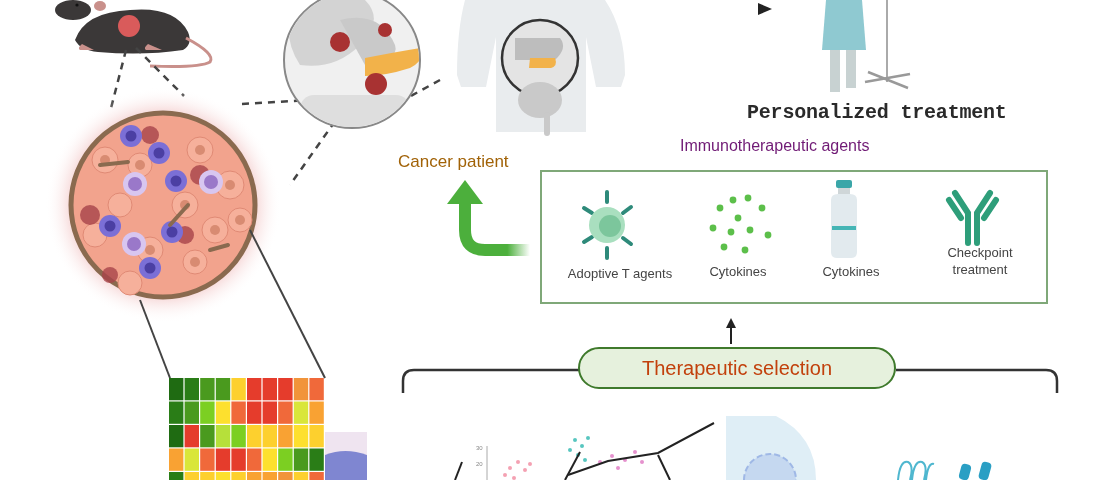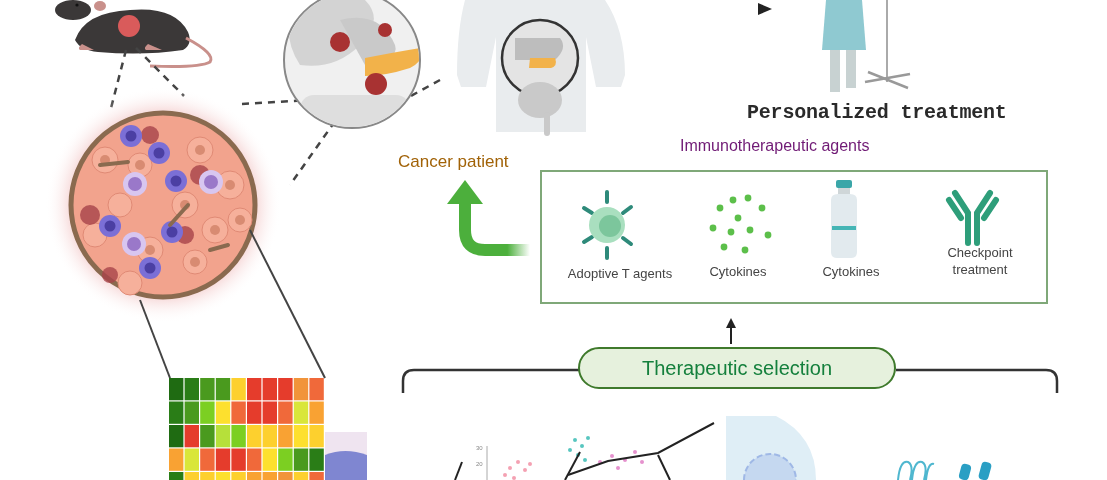--- a/index.html
+++ b/index.html
@@ -6,21 +6,21 @@
   body{width:1107px;height:480px;position:relative;overflow:hidden;font-family:"Liberation Sans",sans-serif;}
   .abs{position:absolute;}
   .txt{font-family:"Liberation Sans",sans-serif;color:#2b2b2b;white-space:nowrap;}
   #canvas{position:absolute;left:0;top:0;}
   .label-patient{left:398px;top:152px;font-size:17px;color:#a16207;}
   .label-personal{left:747px;top:101px;font-size:20px;font-weight:bold;color:#2a2a2a;letter-spacing:-0.2px;font-family:Liberation Mono, monospace;}
   .label-agents{left:680px;top:137px;font-size:16px;color:#701a75;}
   .agents-box{left:540px;top:170px;width:508px;height:134px;border:2px solid #7fa878;box-sizing:border-box;}
   .agent-label{font-size:13px;color:#444;text-align:center;line-height:17px;}
   .sel-pill{left:578px;top:347px;width:318px;height:42px;border:2.5px solid #3f7a2c;border-radius:22px;background:#e6f1dd;box-sizing:border-box;display:flex;align-items:center;justify-content:center;}
-  .sel-pill span{font-size:20px;color:#15803d;}
+  .sel-pill span{font-size:20px;color:#c2410c;}
 </style>
 </head>
 <body>
 
 <svg id="canvas" width="1107" height="480" viewBox="0 0 1107 480" xmlns="http://www.w3.org/2000/svg">
   <defs>
     <radialGradient id="tumorGlow" cx="50%" cy="50%" r="50%">
       <stop offset="55%" stop-color="#e9a0a0" stop-opacity="0.9"></stop>
       <stop offset="80%" stop-color="#f3caca" stop-opacity="0.6"></stop>
       <stop offset="100%" stop-color="#ffffff" stop-opacity="0"></stop>

